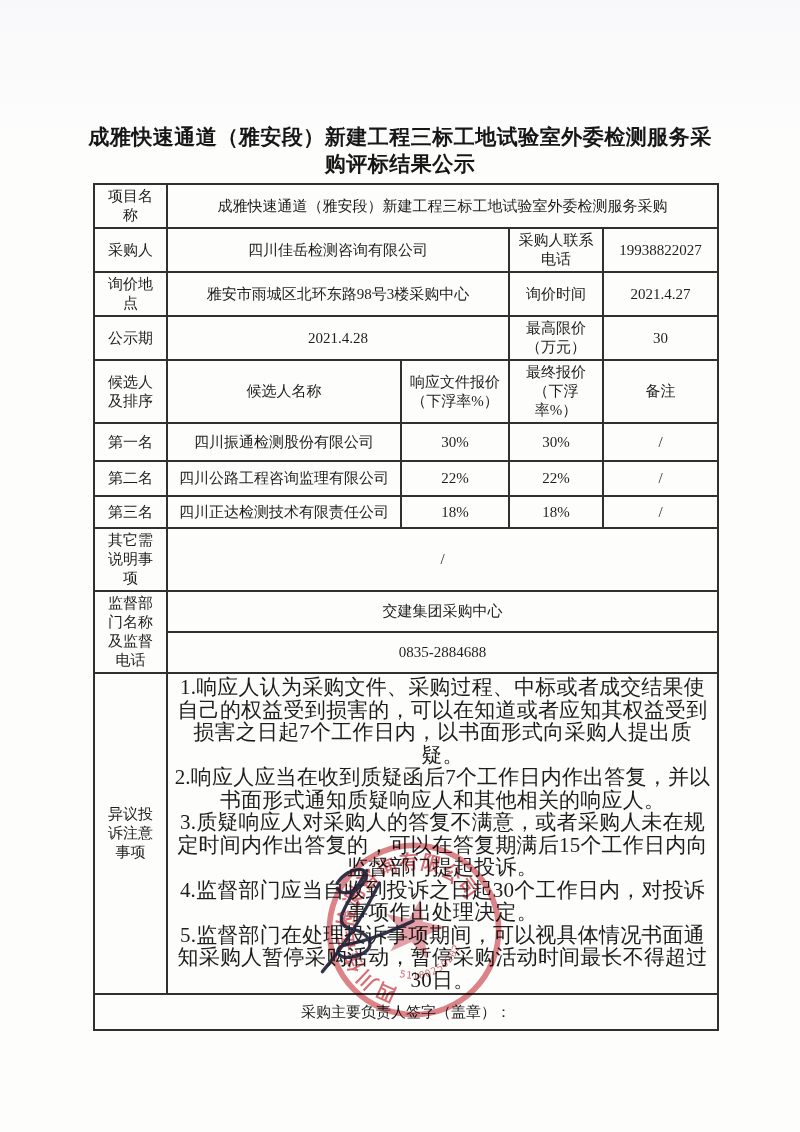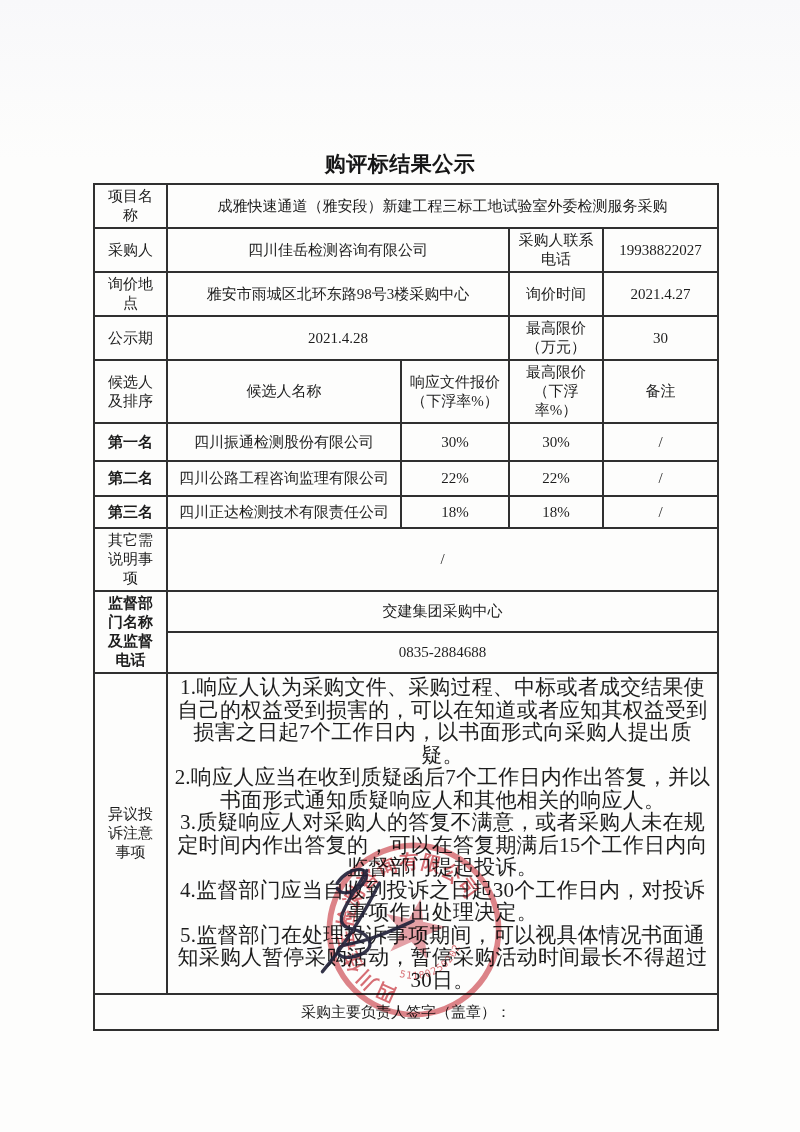--- a/index.html
+++ b/index.html
@@ -37,40 +37,40 @@
   table.doc td{
     border:2px solid #303030;
     font-size:15px;
     line-height:19px;
     padding:2px 6px;
     vertical-align:middle;
     text-align:center;
     overflow:hidden;
   }
   td.lbl{text-align:left;margin-top:8px;}
-  td.lblc{text-align:center;font-weight:bold;}
+  td.lblc{text-align:center;}
   td.clauses{text-align:left;padding:6px 10px 6px 8px;}
   .clause{font-size:21px;line-height:22.5px;letter-spacing:0.2px;}
   td.sig{text-align:left;padding-left:6px;}
   
   .seal-svg{
     position:absolute;left:320px;top:836px;width:188px;height:188px;
     z-index:2;mix-blend-mode:multiply;pointer-events:none;
   }
   .signature-svg{
     position:absolute;left:314px;top:862px;width:116px;height:116px;
     z-index:3;pointer-events:none;
   }
 </style>
 </head>
 <body>
 
 <div class="page">
 
-  <h1 class="title"><br><span>购评标结果公示</span></h1>
+  <h1 class="title"><span>成雅快速通道（雅安段）新建工程三标工地试验室外委检测服务采</span><br><span>购评标结果公示</span></h1>
 
   <table class="doc">
     <colgroup>
       <col style="width:73px">
         <col style="width:234px">
         <col style="width:108px">
         <col style="width:94px">
         <col style="width:115px">
     </colgroup>
 
@@ -98,21 +98,21 @@
       <td class="lbl">公示期</td>
       <td colspan="2">2021.4.28</td>
       <td>最高限价（万元）</td>
       <td>30</td>
     </tr>
 
     <tr style="height:43px">
       <td class="lbl">候选人及排序</td>
       <td>候选人名称</td>
       <td>响应文件报价（下浮率%）</td>
-      <td>最高限价（下浮率%）</td>
+      <td>最终报价（下浮率%）</td>
       <td>备注</td>
     </tr>
 
     <tr style="height:38px">
       <td class="lblc">第一名</td>
       <td class="lbl">四川振通检测股份有限公司</td>
       <td>30%</td>
       <td>30%</td>
       <td>/</td>
     </tr>

